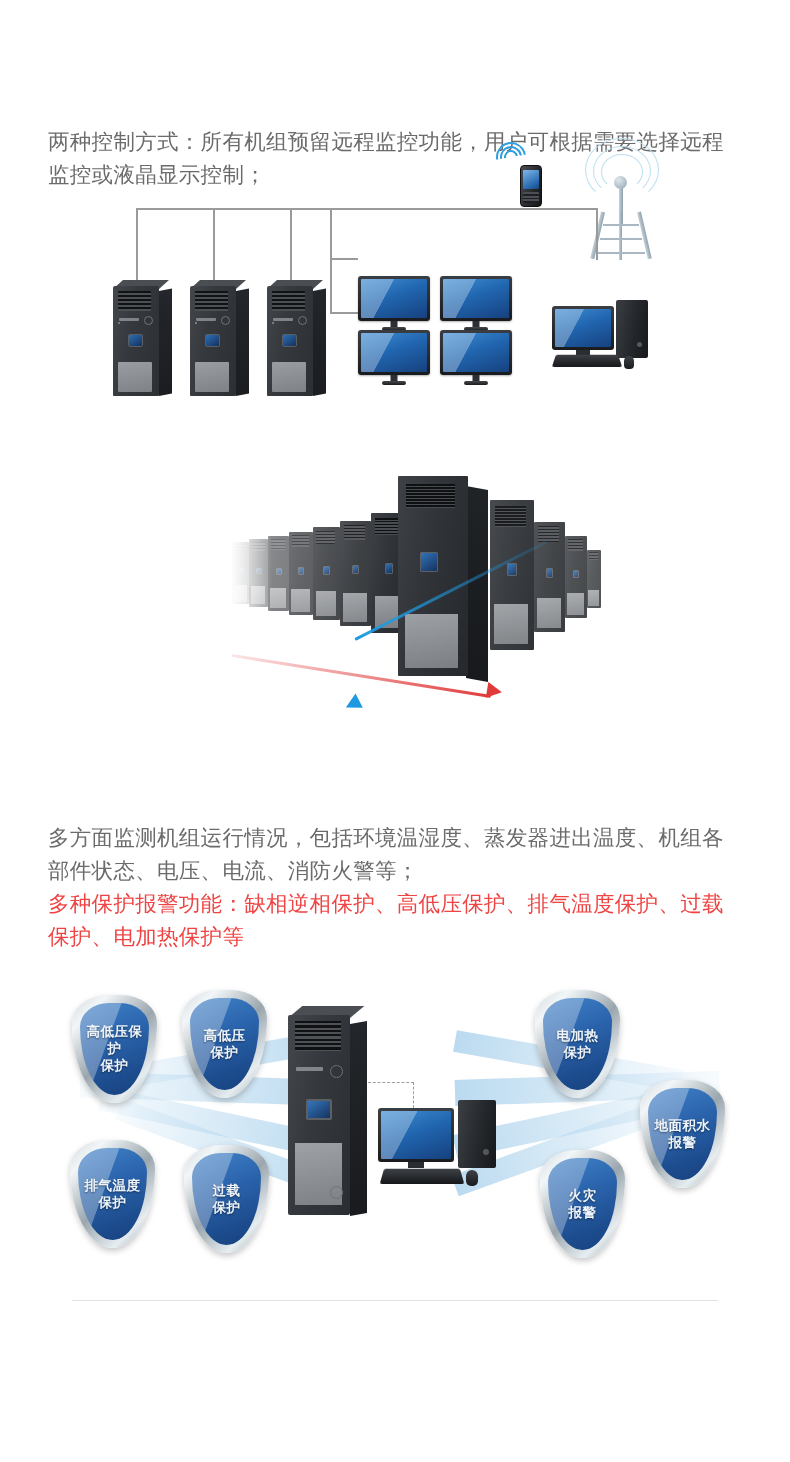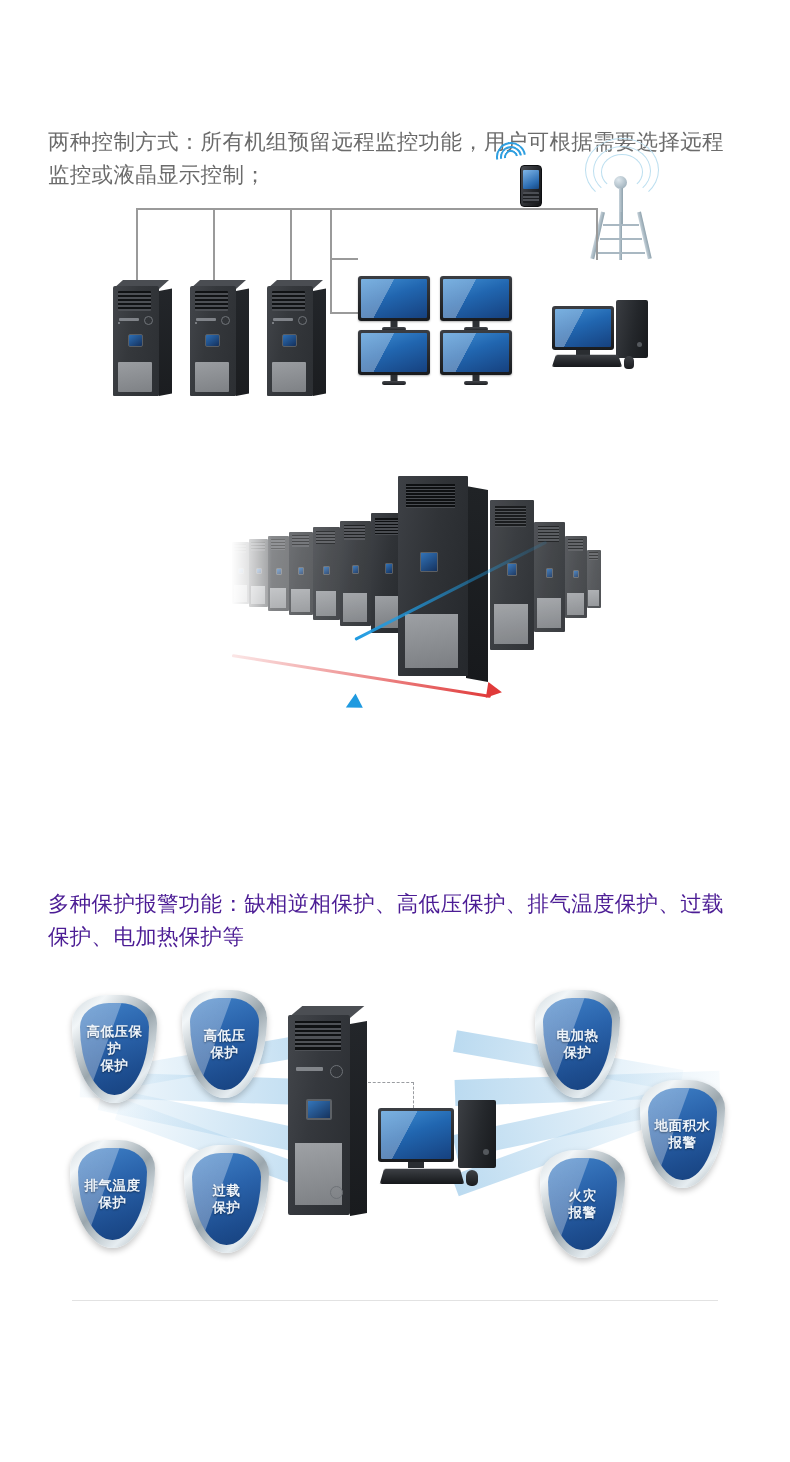--- a/index.html
+++ b/index.html
@@ -667,21 +667,22 @@
     </div>
 
     <div class="arrow-line" style="left:232px; top:186px; width:262px; background:linear-gradient(90deg, rgba(224,58,58,.12), #e03a3a); transform:rotate(9deg); transform-origin:left center;"></div>
     <div class="arrow-head" style="left:487px; top:215px; border-width:8px 0 8px 15px; border-color:transparent transparent transparent #e03a3a; transform:rotate(9deg);"></div>
 
     <div class="arrow-line" style="left:355px; top:170px; width:215px; background:linear-gradient(270deg, rgba(31,154,224,.12), #1f9ae0); transform:rotate(-27deg); transform-origin:left center;"></div>
     <div class="arrow-head" style="left:345px; top:228px; border-width:8px 15px 8px 0; border-color:transparent #1f9ae0 transparent transparent; transform:rotate(-27deg);"></div>
   </div>
 
 
-  <div class="para" id="para-4" style="color: #4c1d95;">多种保护报警功能：缺相逆相保护、高低压保护、排气温度保护、过载保护、电加热保护等</div>
+  <div class="para" id="para-3" style="color: rgb(107, 107, 107);">多方面监测机组运行情况，包括环境温湿度、蒸发器进出温度、机组各部件状态、电压、电流、消防火警等；</div>
+  <div class="para" id="para-4" style="color: #ef4444;">多种保护报警功能：缺相逆相保护、高低压保护、排气温度保护、过载保护、电加热保护等</div>
 
   <div id="figure-3">
 
     <div class="ray" style="left:330px; top:70px;  width:220px; height:22px; transform:rotate(170deg);"></div>
     <div class="ray" style="left:330px; top:120px; width:250px; height:26px; transform:rotate(182deg);"></div>
     <div class="ray" style="left:330px; top:175px; width:235px; height:24px; transform:rotate(192deg);"></div>
     <div class="ray" style="left:330px; top:215px; width:225px; height:22px; transform:rotate(200deg);"></div>
     <div class="ray" style="left:455px; top:70px;  width:230px; height:22px; transform:rotate(10deg);"></div>
     <div class="ray" style="left:455px; top:120px; width:265px; height:26px; transform:rotate(-2deg);"></div>
     <div class="ray" style="left:455px; top:175px; width:245px; height:24px; transform:rotate(-12deg);"></div>

